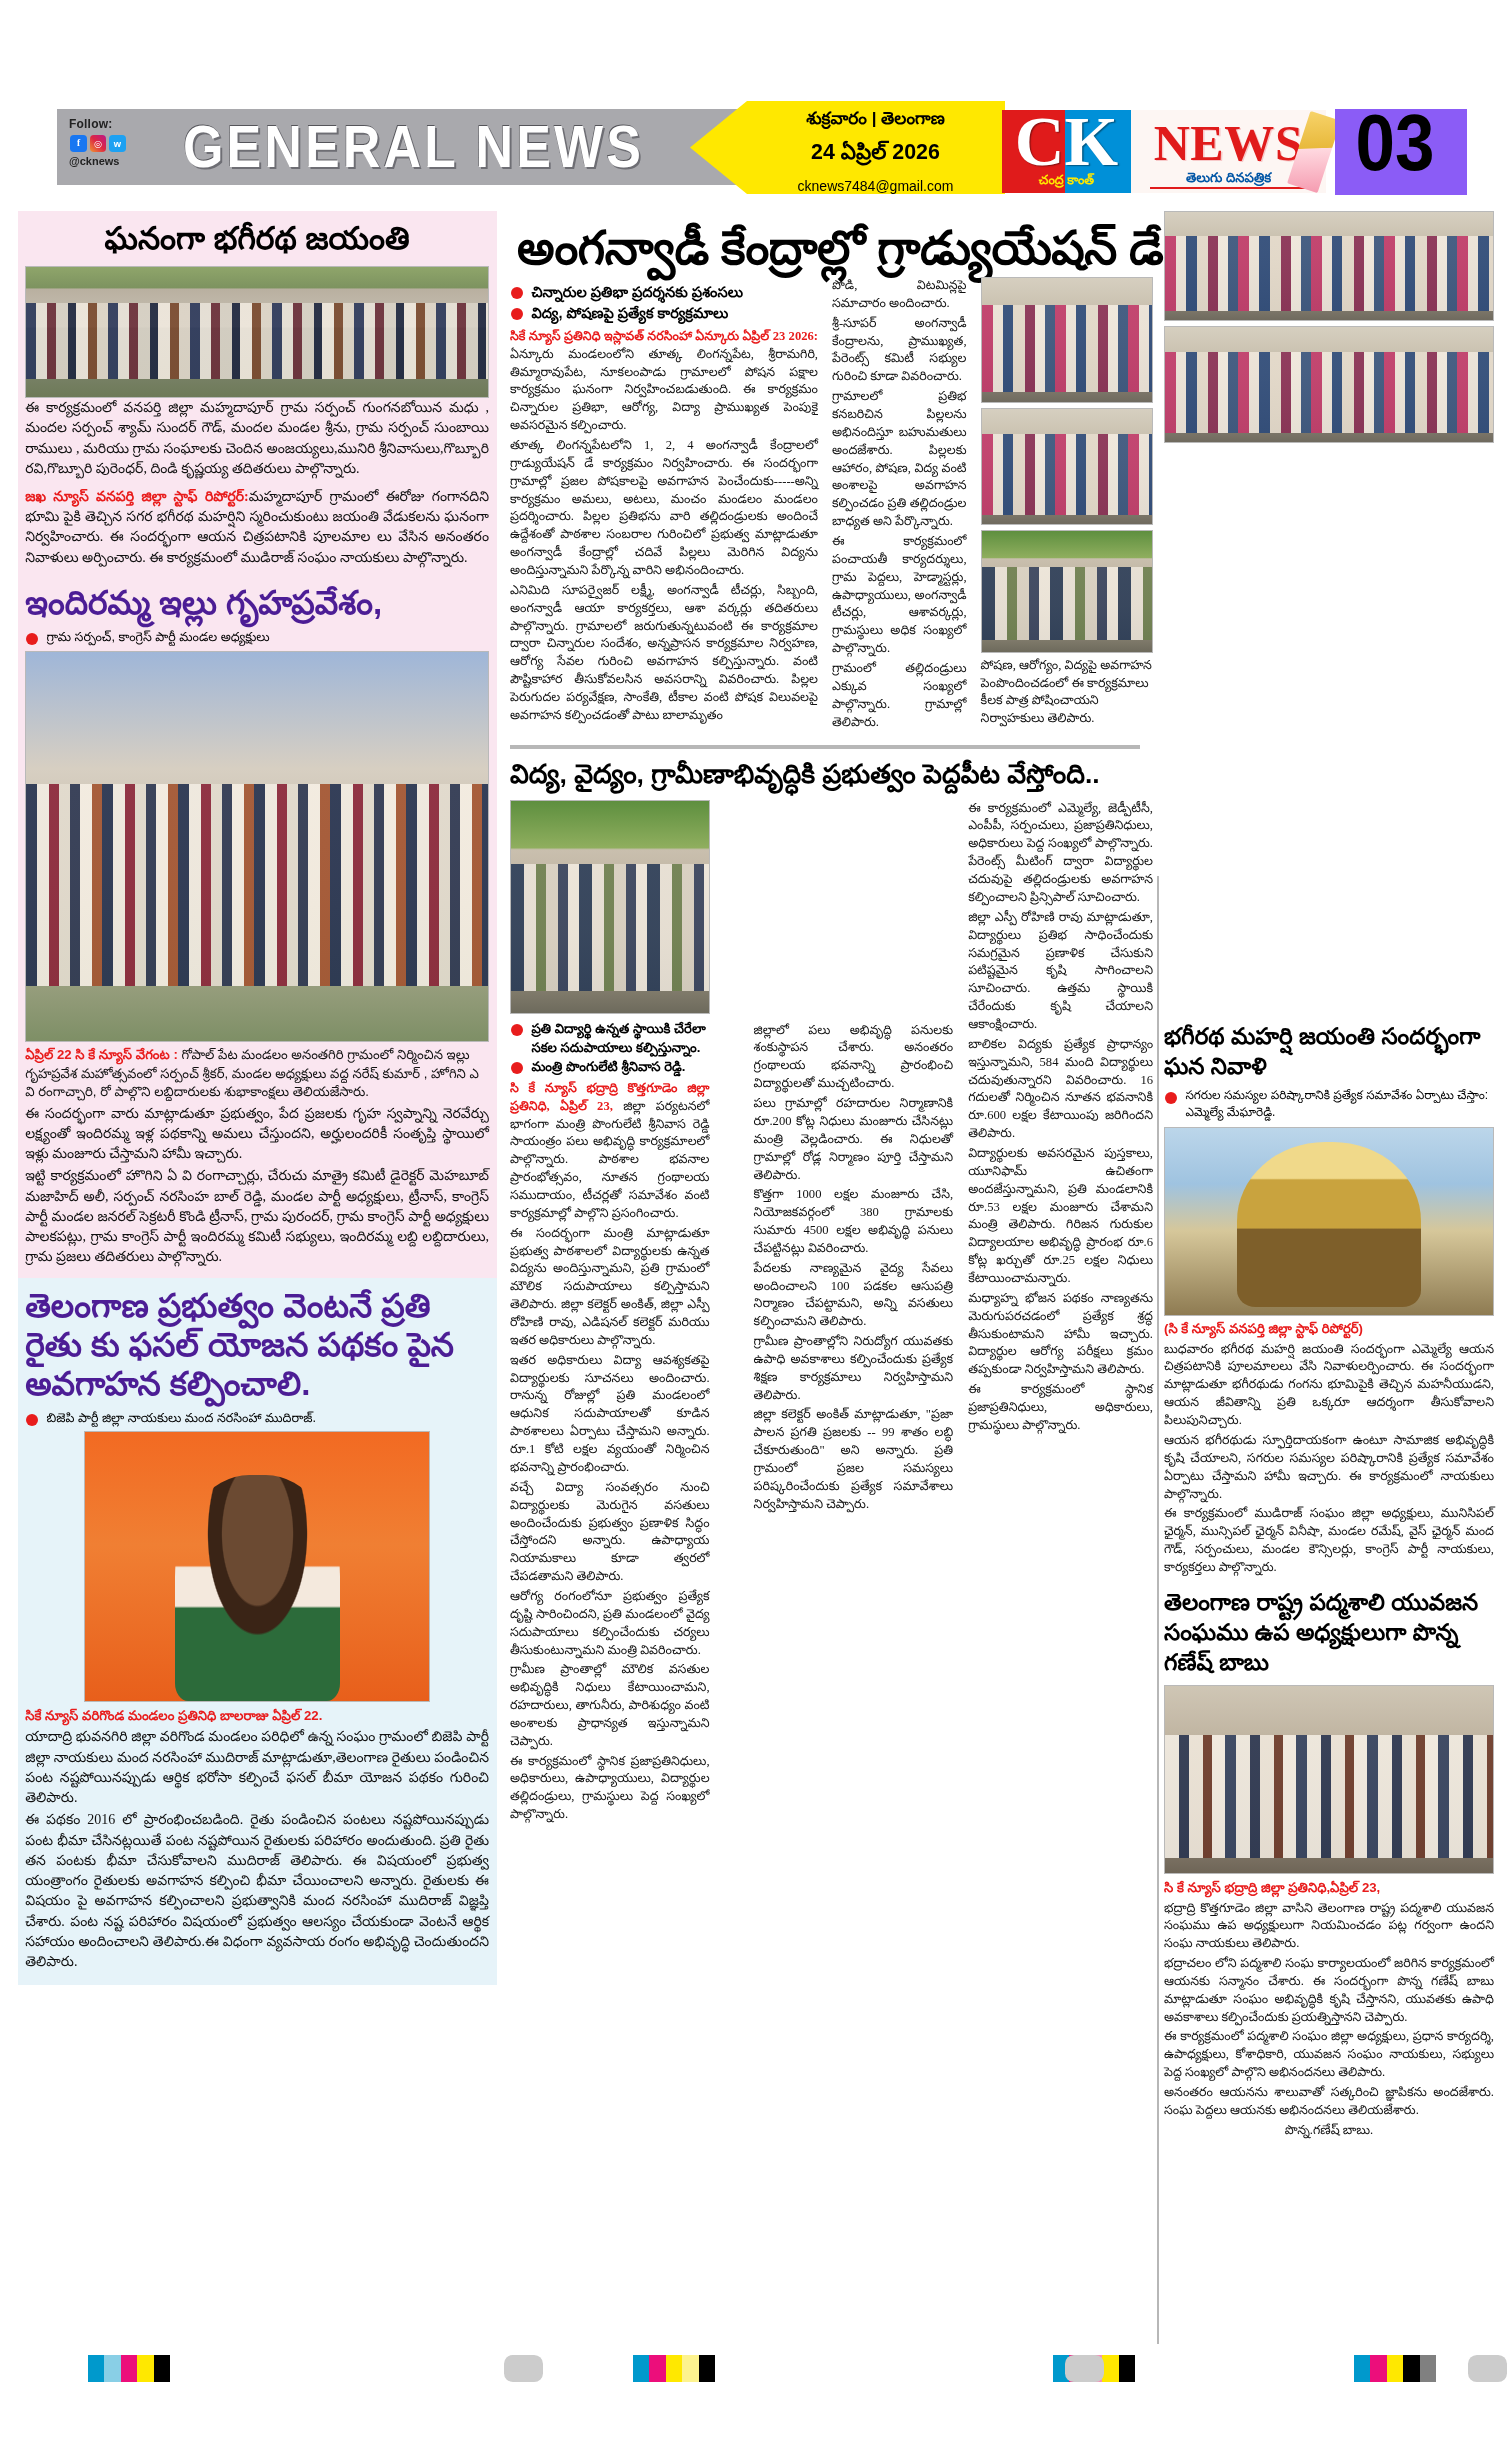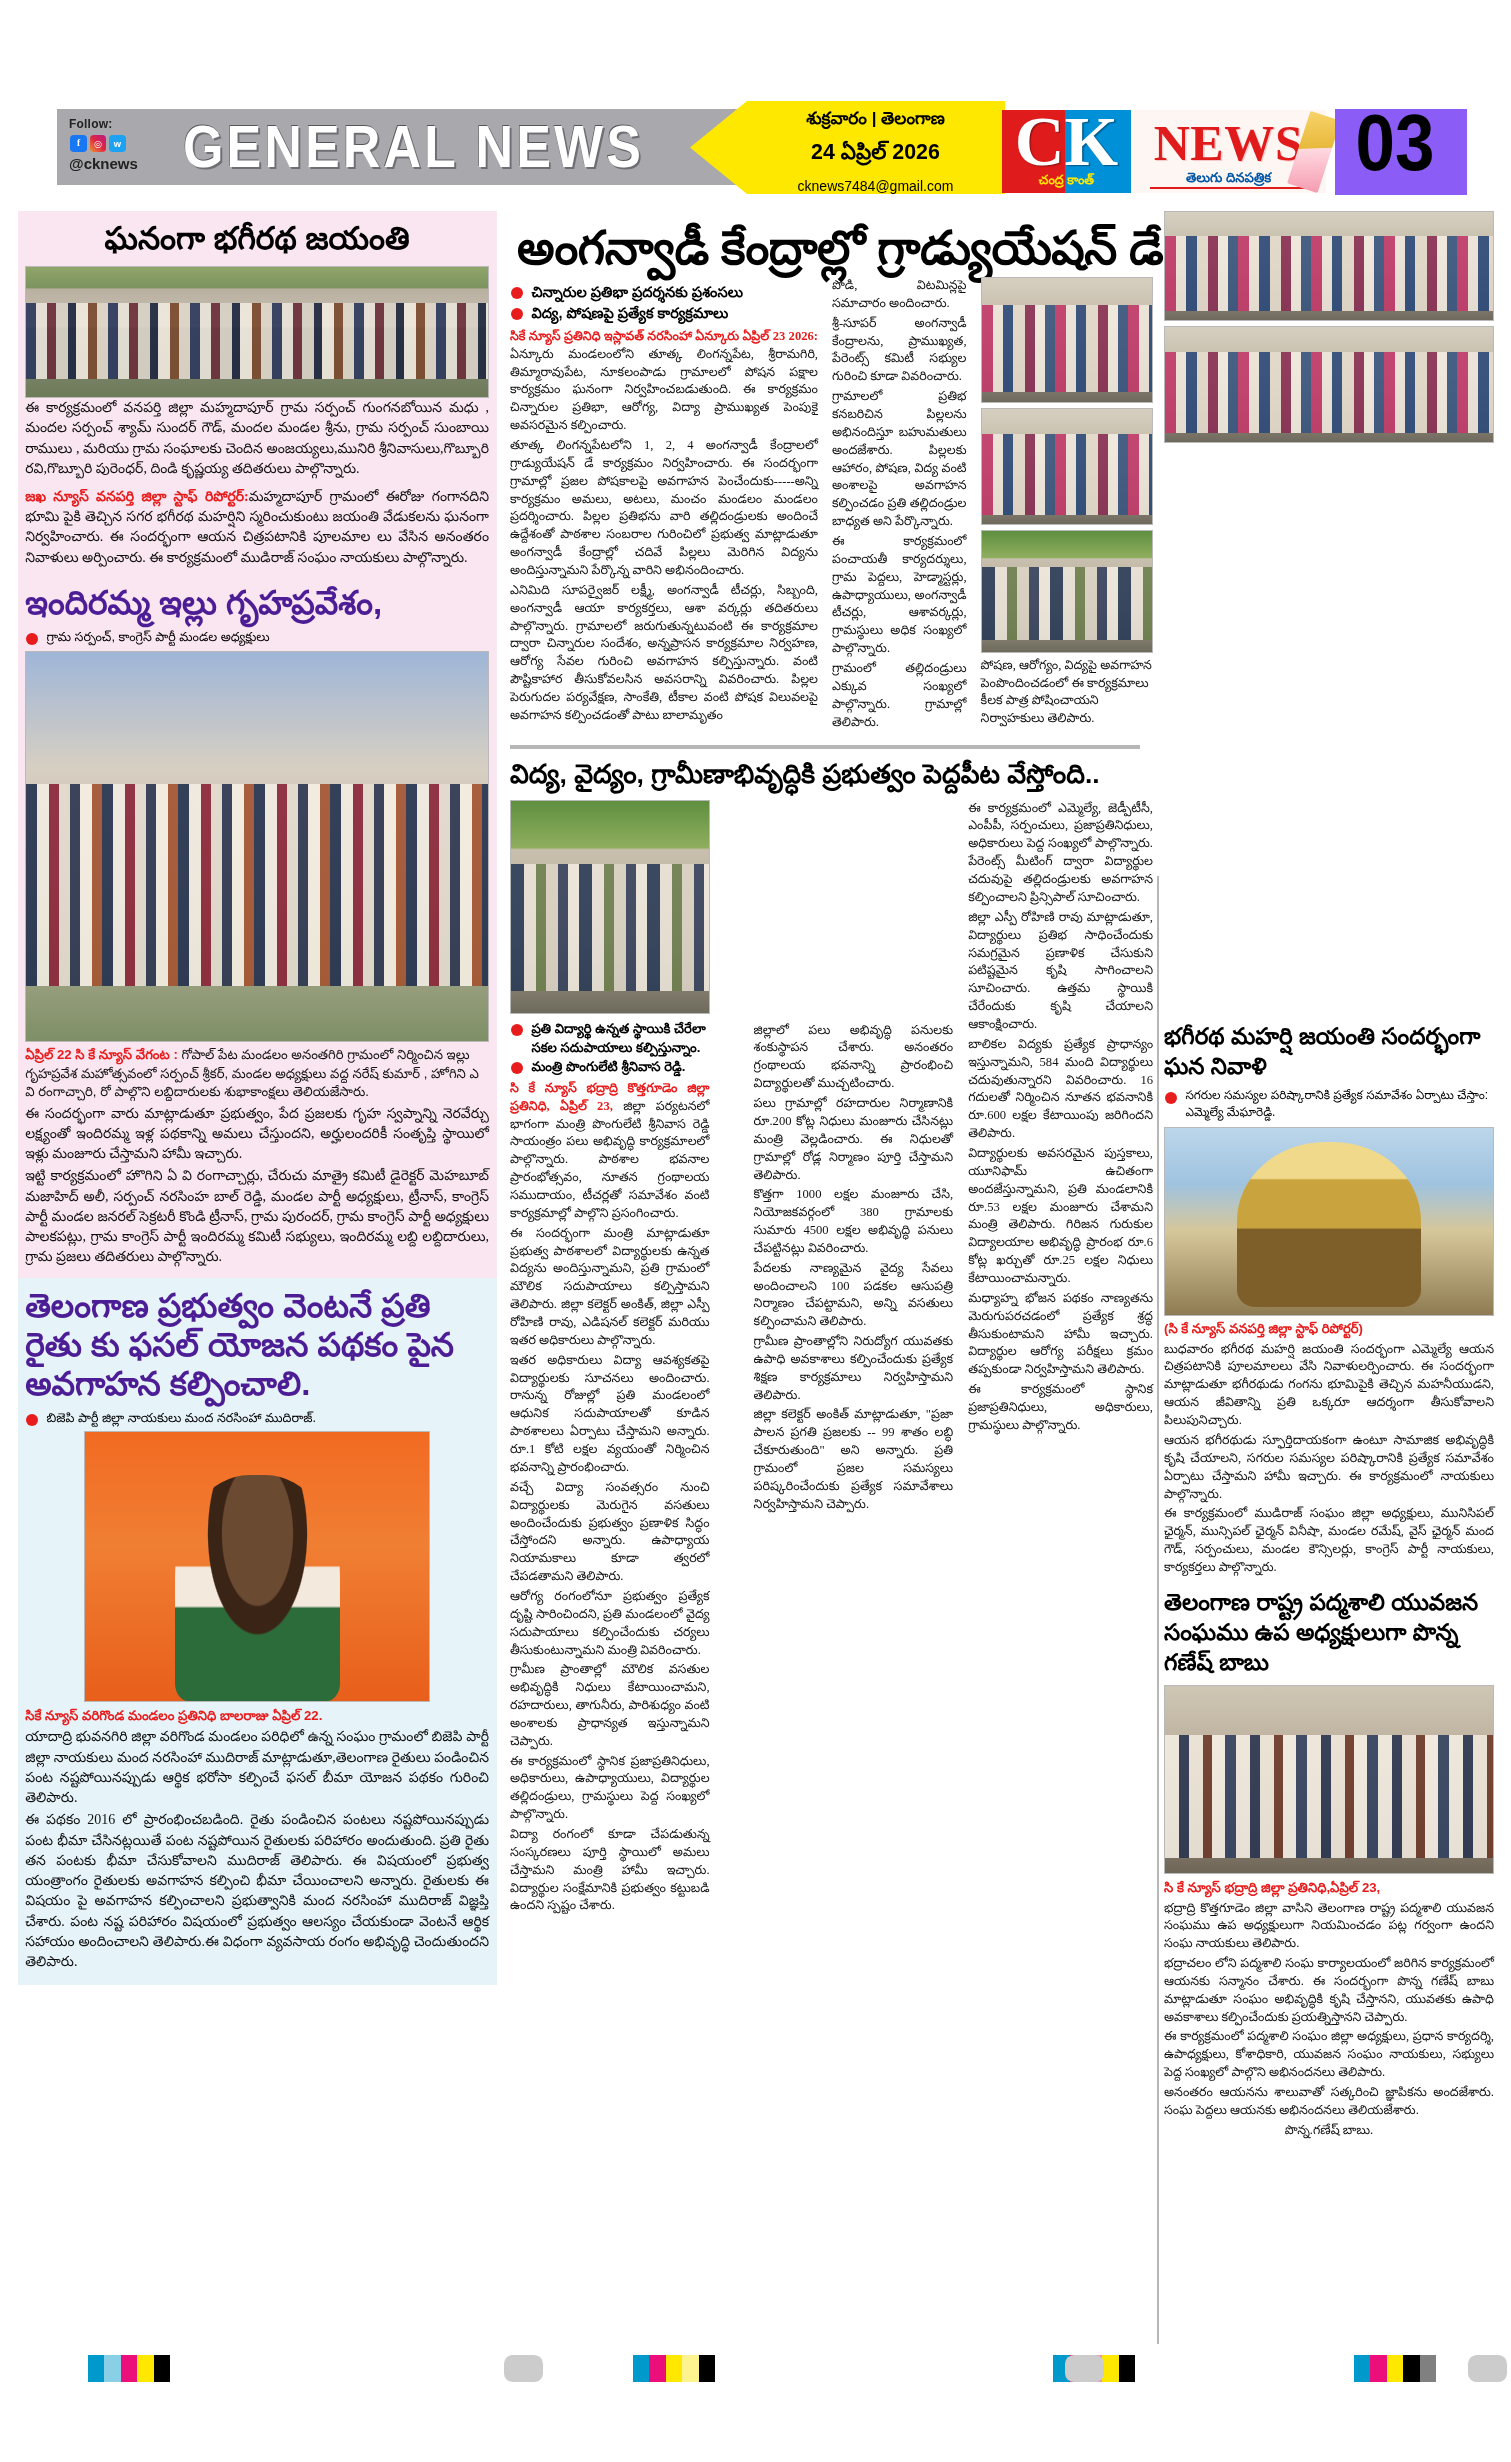--- a/index.html
+++ b/index.html
@@ -22,21 +22,21 @@
     clip-path: polygon(57px 0, 100% 0, 100% 100%, 57px 100%, 0 50%);
   }
   .follow-box { position:absolute; left:69px; top:16.4px; width:94px; color:#222; }
   .follow-lbl { font-size:12px; font-weight:bold; letter-spacing:0.2px; }
   .social-row { display:flex; gap:3.1px; margin:3.8px 0 3.1px 1.3px; }
   .sic { width:16.4px; height:16.4px; border-radius:3.8px; display:flex; align-items:center; justify-content:center;
          font-size:9.4px; font-weight:bold; color:#fff; }
   .sic.fb { background:#1877f2; font-family:"Liberation Serif",serif; }
   .sic.ig { background:linear-gradient(45deg,#f09433,#dc2743,#bc1888); }
   .sic.tw { background:#1da1f2; }
-  .handle { font-size:15px; font-weight:bold; }
+  .handle { font-size:11px; font-weight:bold; }
   .gen-news {
     position:absolute; left:183px; top:15px;
     font-size:52px; font-weight:bold; letter-spacing:3.1px;
     color:#ffffff; text-shadow: 1.9px 1.9px 0 #6e6e74, -0.6px -0.6px 0 #55555a;
     font-family:"Liberation Sans", sans-serif;
     transform: scaleY(1.15);
   }
   .mh-dateblock { position:absolute; left:756px; top:7.6px; width:239px; text-align:center; color:#000; }
   .mh-day { font-size:17px; font-weight:bold; white-space:nowrap; }
   .mh-date { font-size:21.4px; font-weight:bold; margin-top:8.8px; }
@@ -321,21 +321,20 @@
         <p class="body sm">
           <span class="byline">సి కే న్యూస్ భద్రాద్రి కొత్తగూడెం జిల్లా ప్రతినిధి, ఏప్రిల్ 23,</span>
           <span>జిల్లా పర్యటనలో భాగంగా మంత్రి పొంగులేటి శ్రీనివాస రెడ్డి సాయంత్రం పలు అభివృద్ధి కార్యక్రమాలలో పాల్గొన్నారు. పాఠశాల భవనాల ప్రారంభోత్సవం, నూతన గ్రంథాలయ సముదాయం, టీచర్లతో సమావేశం వంటి కార్యక్రమాల్లో పాల్గొని ప్రసంగించారు.</span>
         </p>
         <p class="body sm">ఈ సందర్భంగా మంత్రి మాట్లాడుతూ ప్రభుత్వ పాఠశాలలో విద్యార్థులకు ఉన్నత విద్యను అందిస్తున్నామని, ప్రతి గ్రామంలో మౌలిక సదుపాయాలు కల్పిస్తామని తెలిపారు. జిల్లా కలెక్టర్ అంకిత్, జిల్లా ఎస్పీ రోహిణి రావు, ఎడిషనల్ కలెక్టర్ మరియు ఇతర అధికారులు పాల్గొన్నారు.</p>
         <p class="body sm">ఇతర అధికారులు విద్యా ఆవశ్యకతపై విద్యార్థులకు సూచనలు అందించారు. రానున్న రోజుల్లో ప్రతి మండలంలో ఆధునిక సదుపాయాలతో కూడిన పాఠశాలలు ఏర్పాటు చేస్తామని అన్నారు. రూ.1 కోటి లక్షల వ్యయంతో నిర్మించిన భవనాన్ని ప్రారంభించారు.</p>
         <p class="body sm">వచ్చే విద్యా సంవత్సరం నుంచి విద్యార్థులకు మెరుగైన వసతులు అందించేందుకు ప్రభుత్వం ప్రణాళిక సిద్ధం చేస్తోందని అన్నారు. ఉపాధ్యాయ నియామకాలు కూడా త్వరలో చేపడతామని తెలిపారు.</p>
         <p class="body sm">ఆరోగ్య రంగంలోనూ ప్రభుత్వం ప్రత్యేక దృష్టి సారించిందని, ప్రతి మండలంలో వైద్య సదుపాయాలు కల్పించేందుకు చర్యలు తీసుకుంటున్నామని మంత్రి వివరించారు.</p>
         <p class="body sm">గ్రామీణ ప్రాంతాల్లో మౌలిక వసతుల అభివృద్ధికి నిధులు కేటాయించామని, రహదారులు, తాగునీరు, పారిశుధ్యం వంటి అంశాలకు ప్రాధాన్యత ఇస్తున్నామని చెప్పారు.</p>
         <p class="body sm">ఈ కార్యక్రమంలో స్థానిక ప్రజాప్రతినిధులు, అధికారులు, ఉపాధ్యాయులు, విద్యార్థుల తల్లిదండ్రులు, గ్రామస్థులు పెద్ద సంఖ్యలో పాల్గొన్నారు.</p>
-        <p class="body sm">విద్యా రంగంలో కూడా చేపడుతున్న సంస్కరణలు పూర్తి స్థాయిలో అమలు చేస్తామని మంత్రి హామీ ఇచ్చారు. విద్యార్థుల సంక్షేమానికి ప్రభుత్వం కట్టుబడి ఉందని స్పష్టం చేశారు.</p>
       </div>
 
       <div style="width:204px; padding-top:222px;margin-left:29px;">
         <p class="body sm">జిల్లాలో పలు అభివృద్ధి పనులకు శంకుస్థాపన చేశారు. అనంతరం గ్రంథాలయ భవనాన్ని ప్రారంభించి విద్యార్థులతో ముచ్చటించారు.</p>
         <p class="body sm">పలు గ్రామాల్లో రహదారుల నిర్మాణానికి రూ.200 కోట్ల నిధులు మంజూరు చేసినట్లు మంత్రి వెల్లడించారు. ఈ నిధులతో గ్రామాల్లో రోడ్ల నిర్మాణం పూర్తి చేస్తామని తెలిపారు.</p>
         <p class="body sm">కొత్తగా 1000 లక్షల మంజూరు చేసి, నియోజకవర్గంలో 380 గ్రామాలకు సుమారు 4500 లక్షల అభివృద్ధి పనులు చేపట్టినట్లు వివరించారు.</p>
         <p class="body sm">పేదలకు నాణ్యమైన వైద్య సేవలు అందించాలని 100 పడకల ఆసుపత్రి నిర్మాణం చేపట్టామని, అన్ని వసతులు కల్పించామని తెలిపారు.</p>
         <p class="body sm">గ్రామీణ ప్రాంతాల్లోని నిరుద్యోగ యువతకు ఉపాధి అవకాశాలు కల్పించేందుకు ప్రత్యేక శిక్షణ కార్యక్రమాలు నిర్వహిస్తామని తెలిపారు.</p>
         <p class="body sm">జిల్లా కలెక్టర్ అంకిత్ మాట్లాడుతూ, "ప్రజా పాలన ప్రగతి ప్రజలకు -- 99 శాతం లబ్ధి చేకూరుతుంది" అని అన్నారు. ప్రతి గ్రామంలో ప్రజల సమస్యలు పరిష్కరించేందుకు ప్రత్యేక సమావేశాలు నిర్వహిస్తామని చెప్పారు.</p>
       </div>

